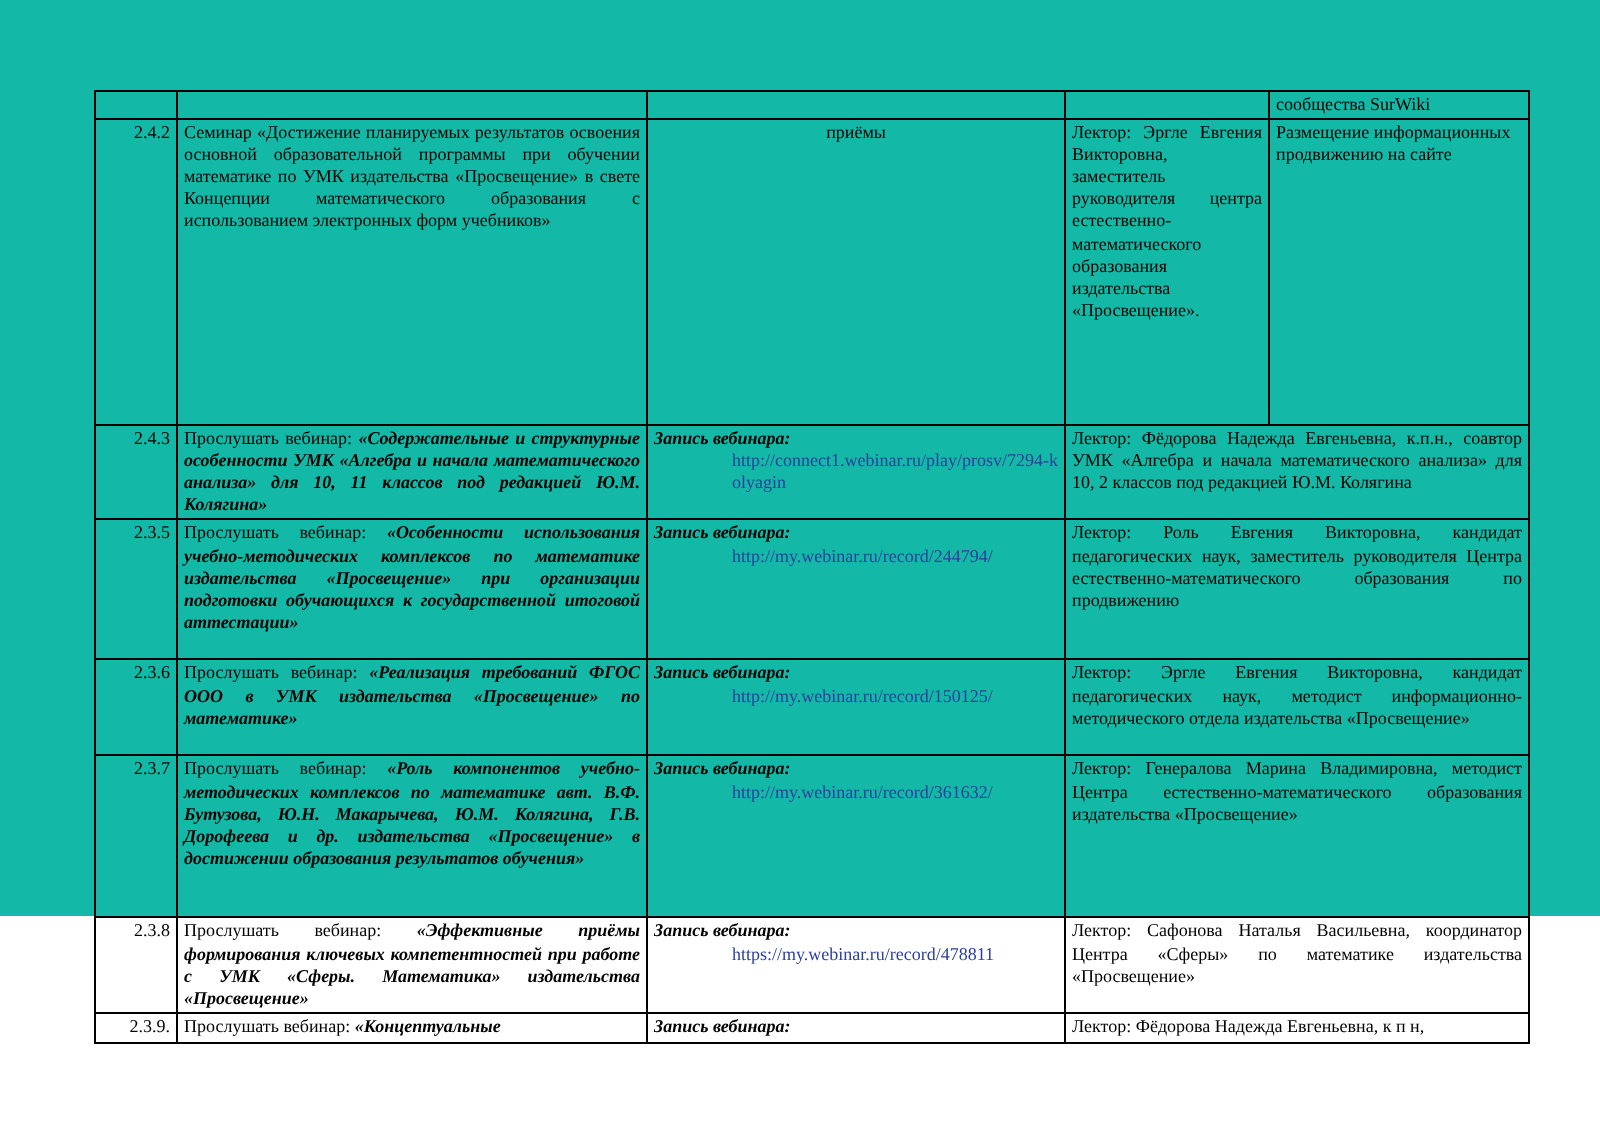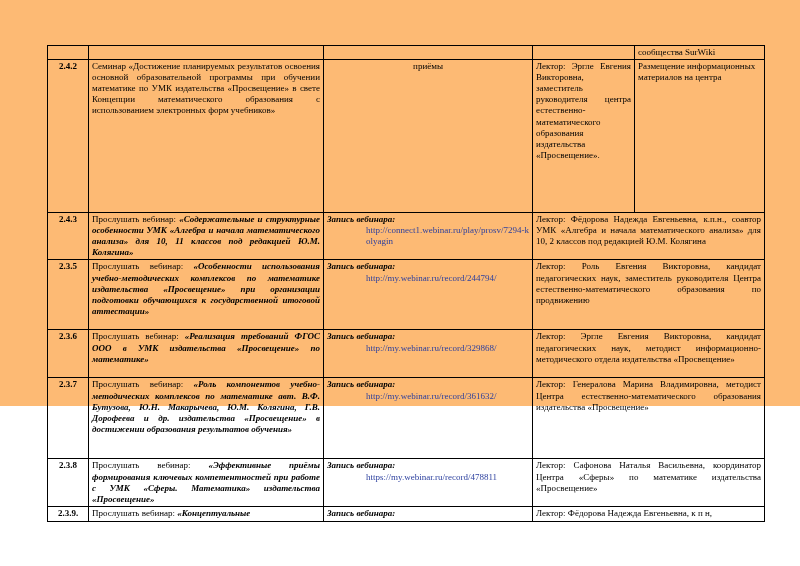--- a/index.html
+++ b/index.html
@@ -11,22 +11,22 @@
   body {
     width: 800px;
     height: 566px;
     overflow: hidden;
     font-family: "Liberation Serif", "DejaVu Serif", serif;
     color: #000000;
   }
   #page {
     position: relative;
     width: 800px;
-    height: 406px;
-    background: #fdba74;
+    height: 458px;
+    background: #14b8a6;
   }
   #doc-table {
     position: absolute;
     left: 47px;
     top: 45px;
     width: 717px;
     border-collapse: collapse;
     table-layout: fixed;
   }
   #doc-table td {
@@ -36,21 +36,21 @@
     font-size: 9.0px;
     line-height: 11.1px;
     font-family: "Liberation Serif", "DejaVu Serif", serif;
   }
   col.c1 { width: 41px; }
   col.c2 { width: 235px; }
   col.c3 { width: 209px; }
   col.c4 { width: 102px; }
   col.c5 { width: 130px; }
 
-  .num      { text-align: center; white-space: nowrap; font-weight: bold; }
+  .num      { text-align: right; white-space: nowrap; }
   .just     { text-align: justify; }
   .center   { text-align: center; }
   .ital     { font-style: italic; font-weight: bold; }
   .link     { color: #2b3f9e; word-break: break-all; }
 
   
   .toprow td { height: 11px; }
   .toprow .lastcell { vertical-align: top; }
 
   
@@ -78,21 +78,21 @@
         <td></td>
         <td></td>
         <td class="lastcell">сообщества SurWiki</td>
       </tr>
 
       <tr>
         <td class="num">2.4.2</td>
         <td class="just" style="height:150px">Семинар «Достижение планируемых результатов освоения основной образовательной программы при обучении математике по УМК издательства «Просвещение» в свете Концепции математического образования с использованием электронных форм учебников»</td>
         <td class="center">приёмы</td>
         <td class="just">Лектор: Эргле Евгения Викторовна, заместитель руководителя центра естественно-математического образования издательства «Просвещение».</td>
-        <td>Размещение информационных материалов на центра</td>
+        <td>Размещение информационных продвижению на сайте</td>
       </tr>
 
       <tr>
         <td class="num">2.4.3</td>
         <td class="just" style="height:44px"><span>Прослушать вебинар: </span><span class="ital">«Содержательные и структурные особенности УМК «Алгебра и начала математического анализа» для 10, 11 классов под редакцией Ю.М. Колягина»</span></td>
         <td colspan="1">
           <div class="ital">Запись вебинара:</div>
           <div class="link wrap-hard">http://connect1.webinar.ru/play/prosv/7294-kolyagin</div>
         </td>
         <td colspan="2" class="just">Лектор: Фёдорова Надежда Евгеньевна, к.п.н., соавтор УМК «Алгебра и начала математического анализа» для 10, 2 классов под редакцией Ю.М. Колягина</td>
@@ -106,21 +106,21 @@
           <div class="link wrap-hard">http://my.webinar.ru/record/244794/</div>
         </td>
         <td colspan="2" class="just">Лектор: Роль Евгения Викторовна, кандидат педагогических наук, заместитель руководителя Центра естественно-математического образования по продвижению</td>
       </tr>
 
       <tr>
         <td class="num">2.3.6</td>
         <td class="just" style="height:45px"><span>Прослушать вебинар: </span><span class="ital">«Реализация требований ФГОС ООО в УМК издательства «Просвещение» по математике»</span></td>
         <td>
           <div class="ital">Запись вебинара:</div>
-          <div class="link wrap-hard">http://my.webinar.ru/record/329868/</div>
+          <div class="link wrap-hard">http://my.webinar.ru/record/150125/</div>
         </td>
         <td colspan="2" class="just">Лектор: Эргле Евгения Викторовна, кандидат педагогических наук, методист информационно-методического отдела издательства «Просвещение»</td>
       </tr>
 
       <tr>
         <td class="num">2.3.7</td>
         <td class="just" style="height:78px"><span> Прослушать вебинар: </span><span class="ital">«Роль компонентов учебно-методических комплексов по математике авт. В.Ф. Бутузова, Ю.Н. Макарычева, Ю.М. Колягина, Г.В. Дорофеева и др. издательства «Просвещение» в достижении образования результатов обучения»</span></td>
         <td>
           <div class="ital">Запись вебинара:</div>
           <div class="link wrap-hard">http://my.webinar.ru/record/361632/</div>

